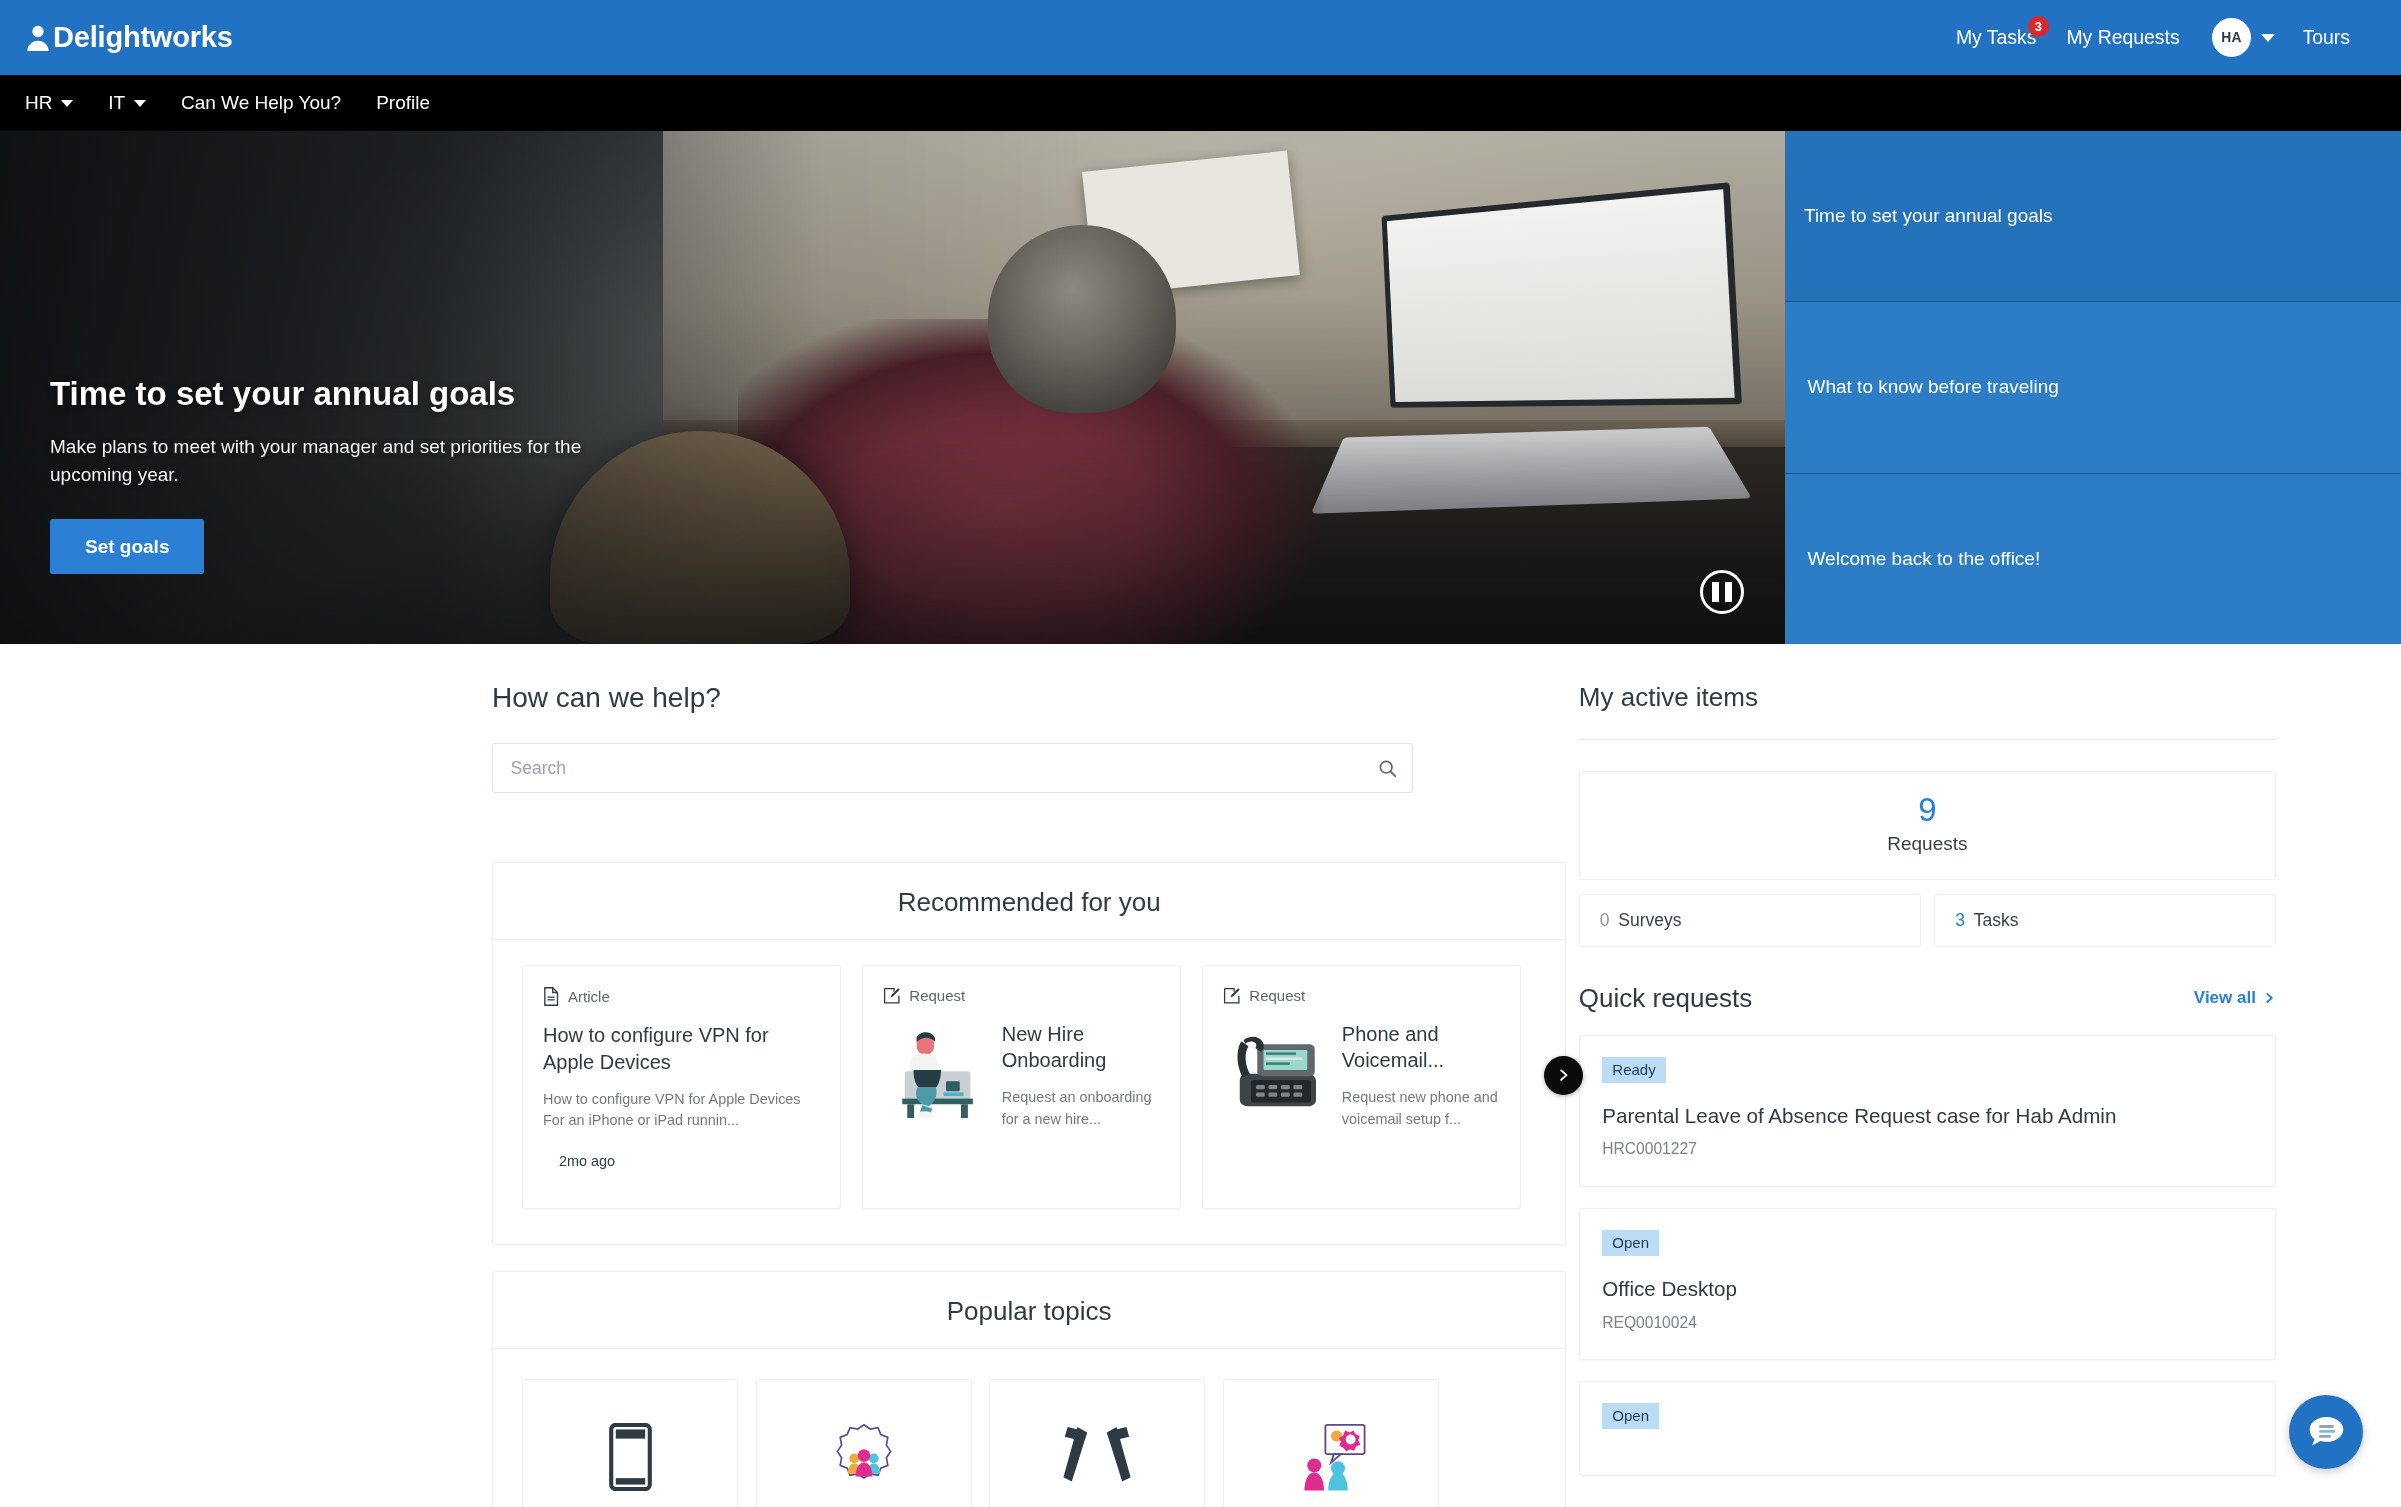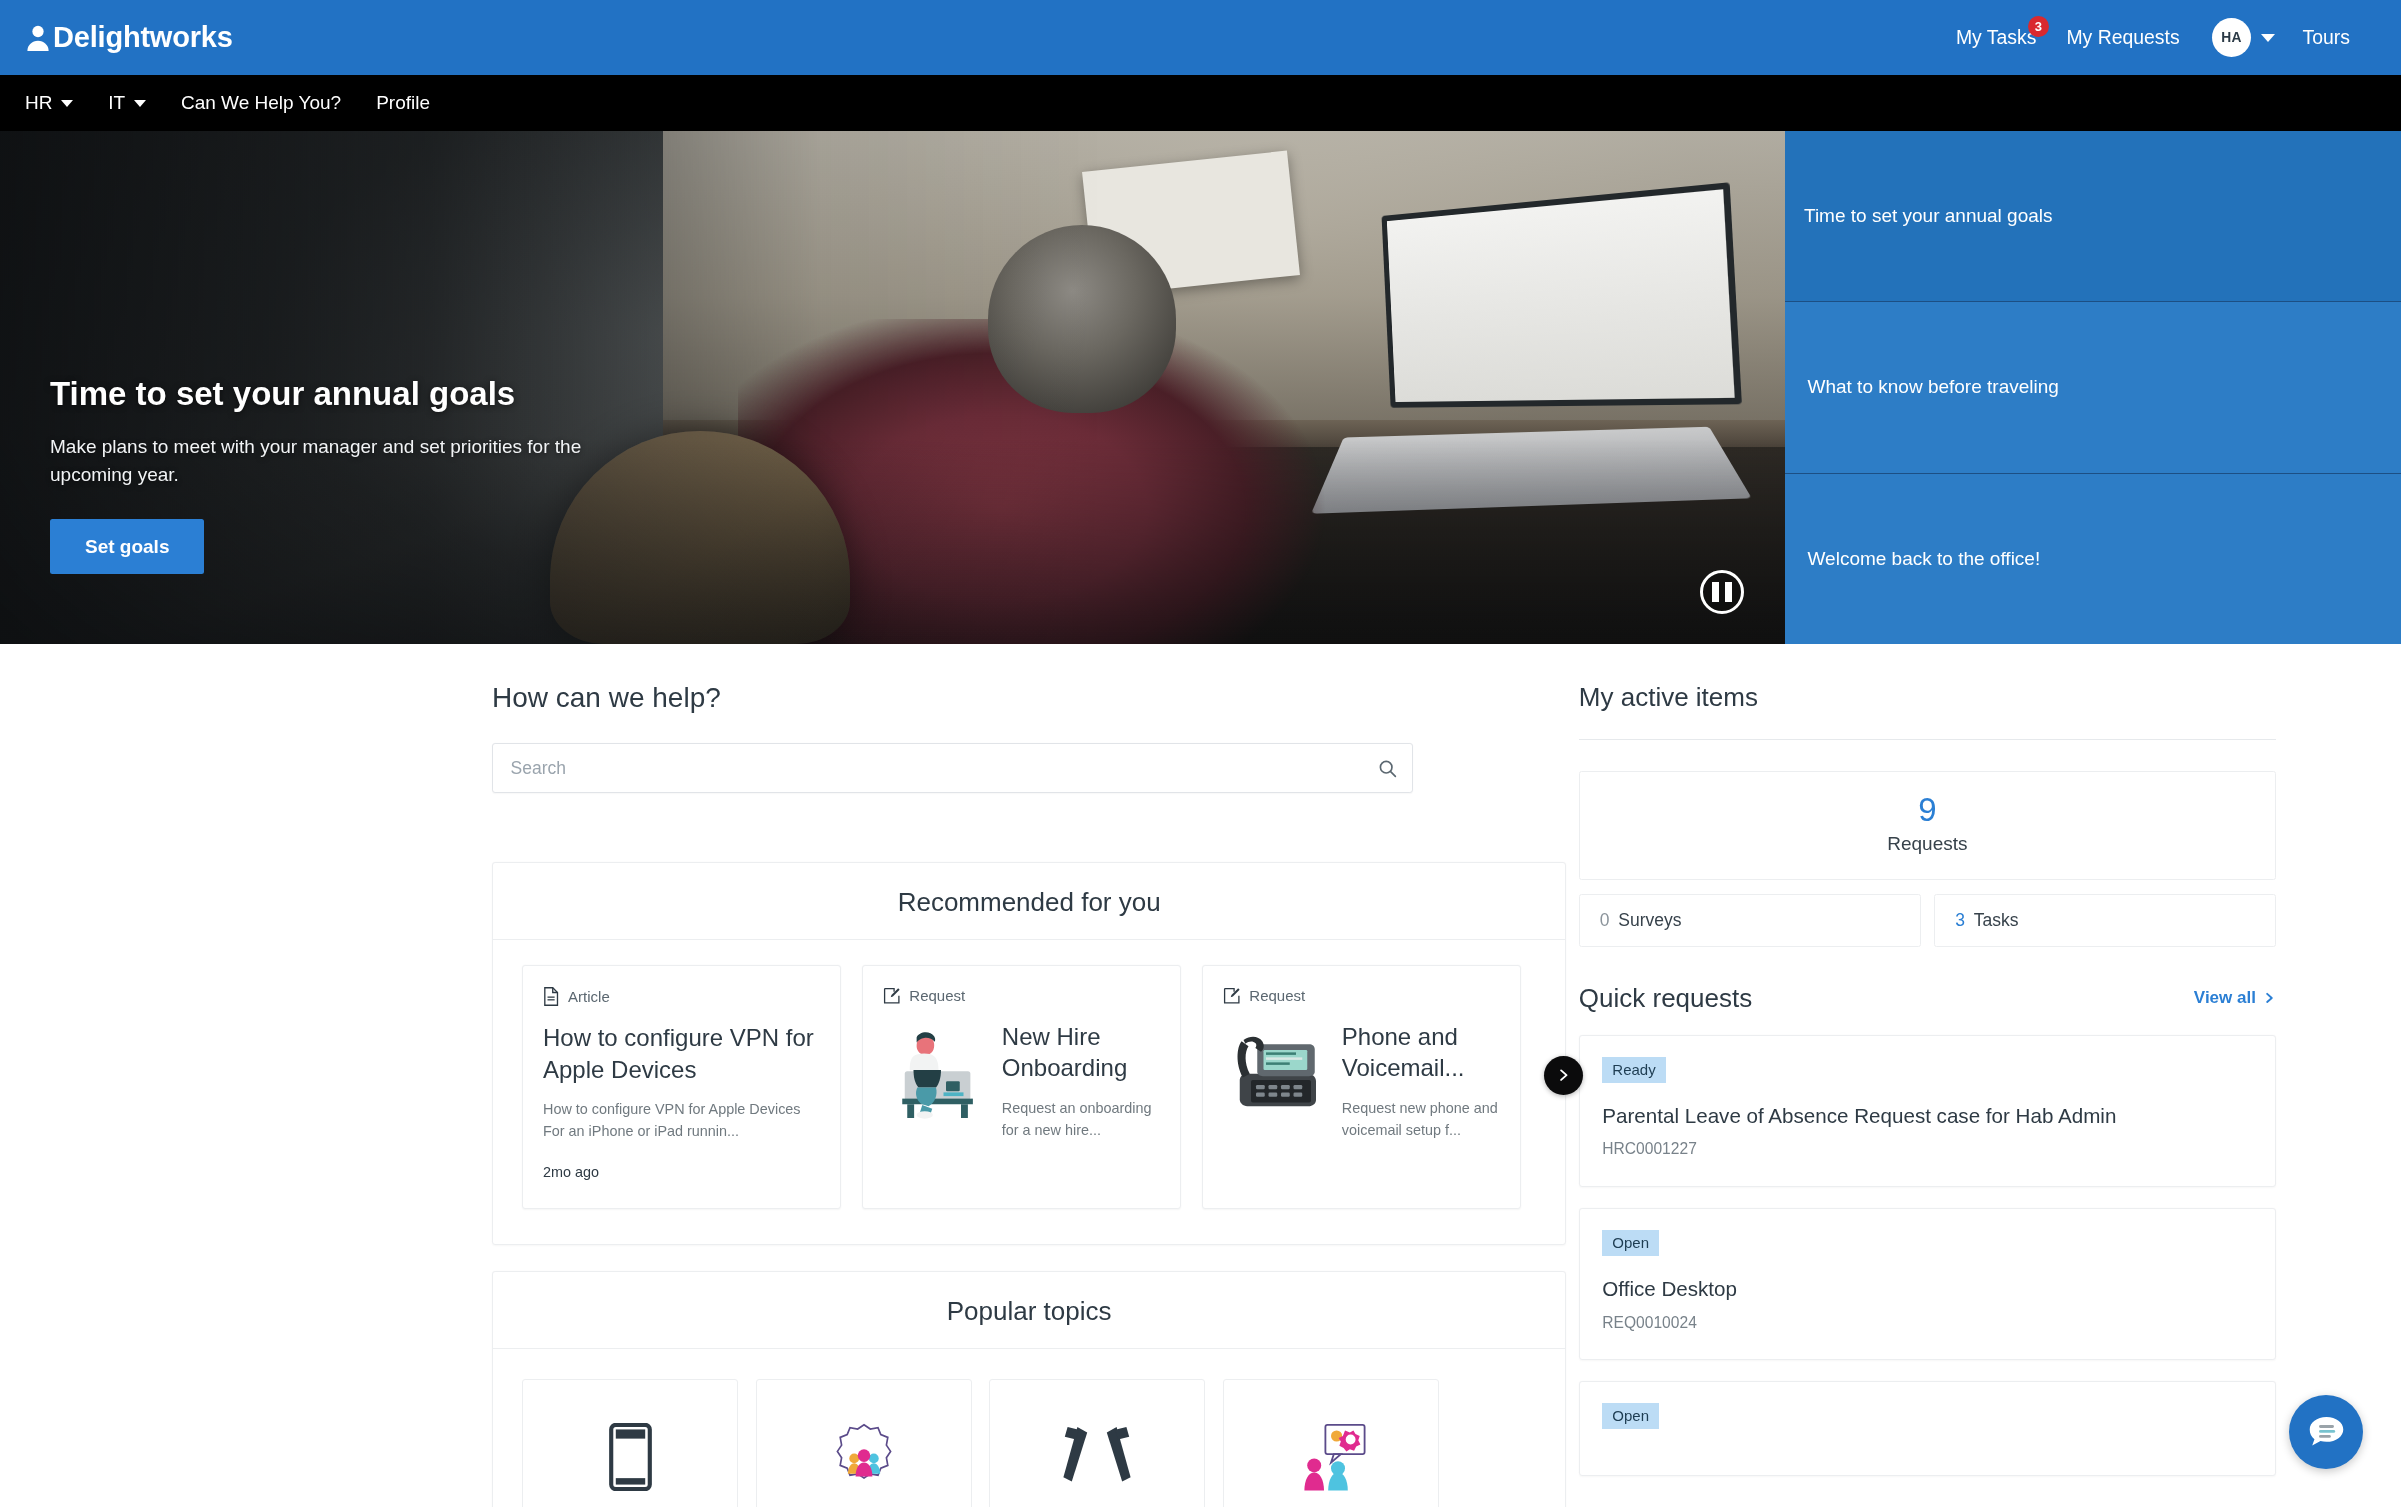--- a/index.html
+++ b/index.html
@@ -297,27 +297,27 @@
     font-size: 15px; color: #5b6770;
     margin-bottom: 16.3px;
   }
   .rec-inner { display: flex; gap: 13.8px; }
   .rec-thumb {
     width: 105px; min-width: 105px; height: 105px;
     display: flex; align-items: center; justify-content: center;
   }
   .rec-text { flex: 1; }
   .rec-title {
-    font-size: 24px; color: #2e3a44; line-height: 1.32;
+    font-size: 20px; color: #2e3a44; line-height: 1.32;
     margin-bottom: 13.8px;
   }
   .rec-desc {
     font-size: 14.4px; color: #70797f; line-height: 1.5;
   }
-  .rec-date { font-size: 14.4px; color: #2e3a44; margin-top: 21px; }
+  .rec-date { font-size: 14.4px; color: #2e3a44; margin-top: 21px; margin-left: 16px; }
   .carousel-next {
     position: absolute;
     right: -17.5px; top: 116px;
     width: 39px; height: 39px; border-radius: 50%;
     background: #0b0b0c; border: none;
     display: flex; align-items: center; justify-content: center;
     cursor: pointer; z-index: 6;
     box-shadow: 0 1.3px 5px rgba(0,0,0,0.3);
   }
 

